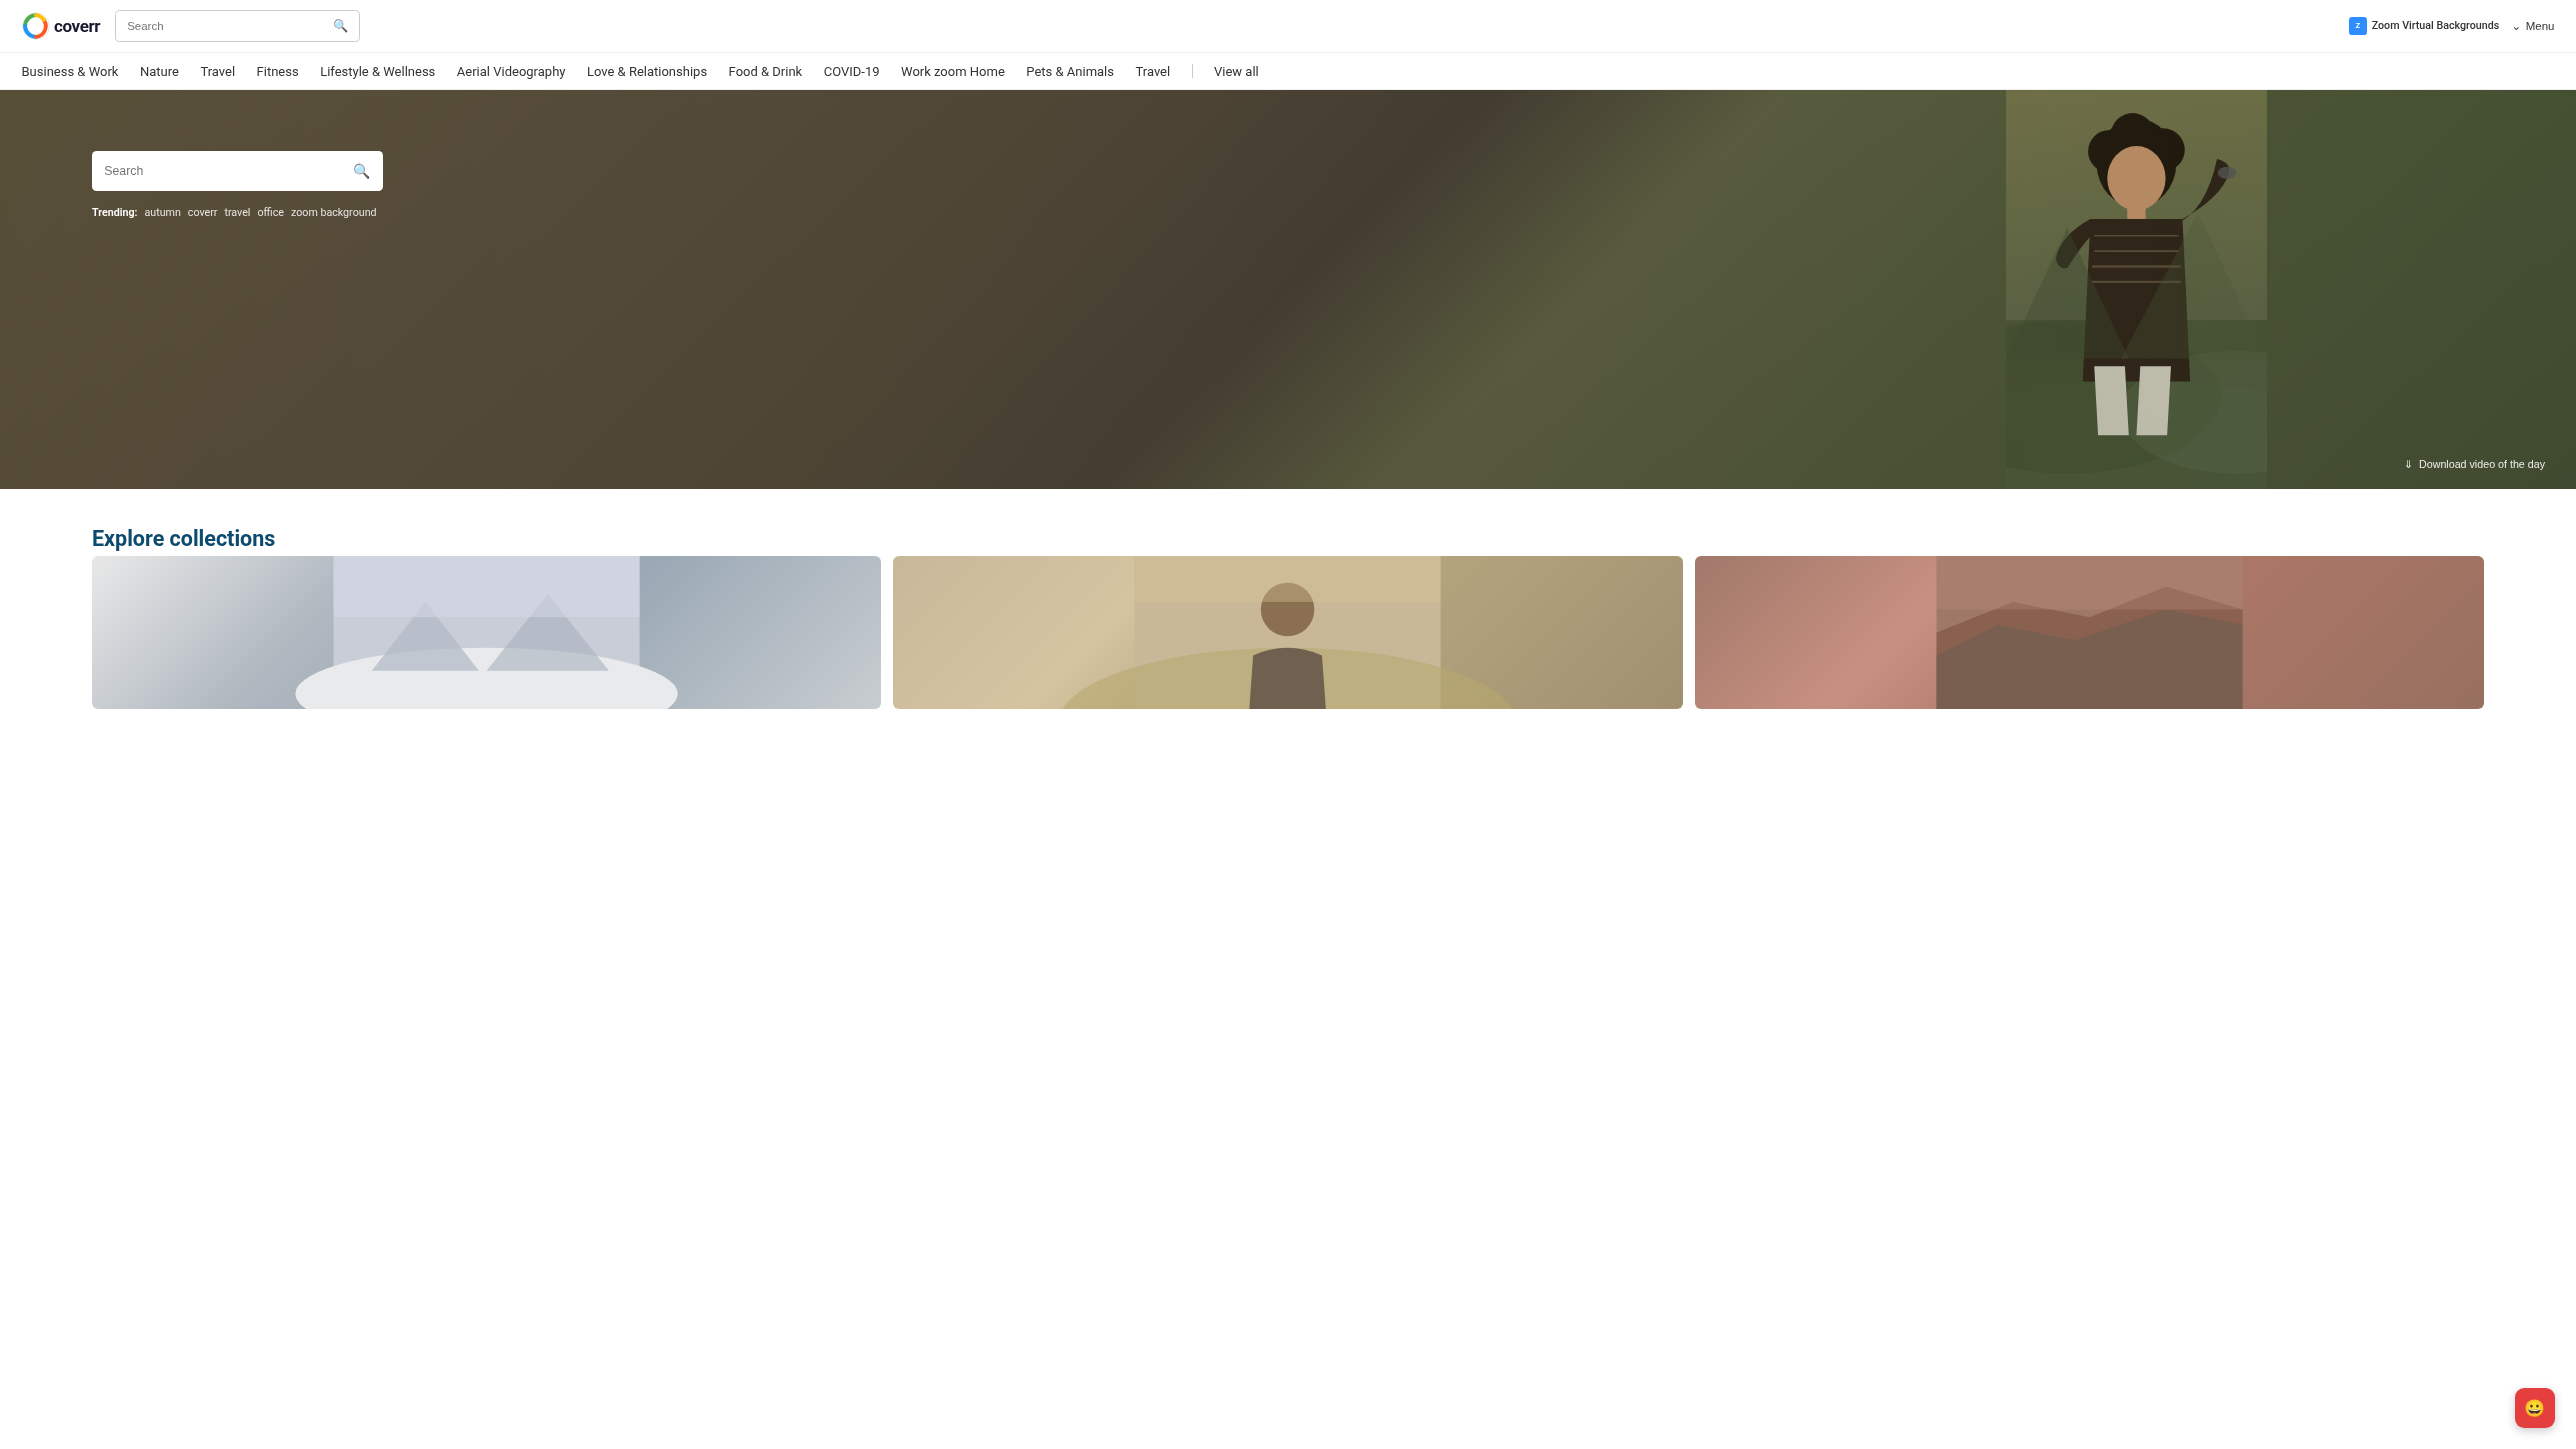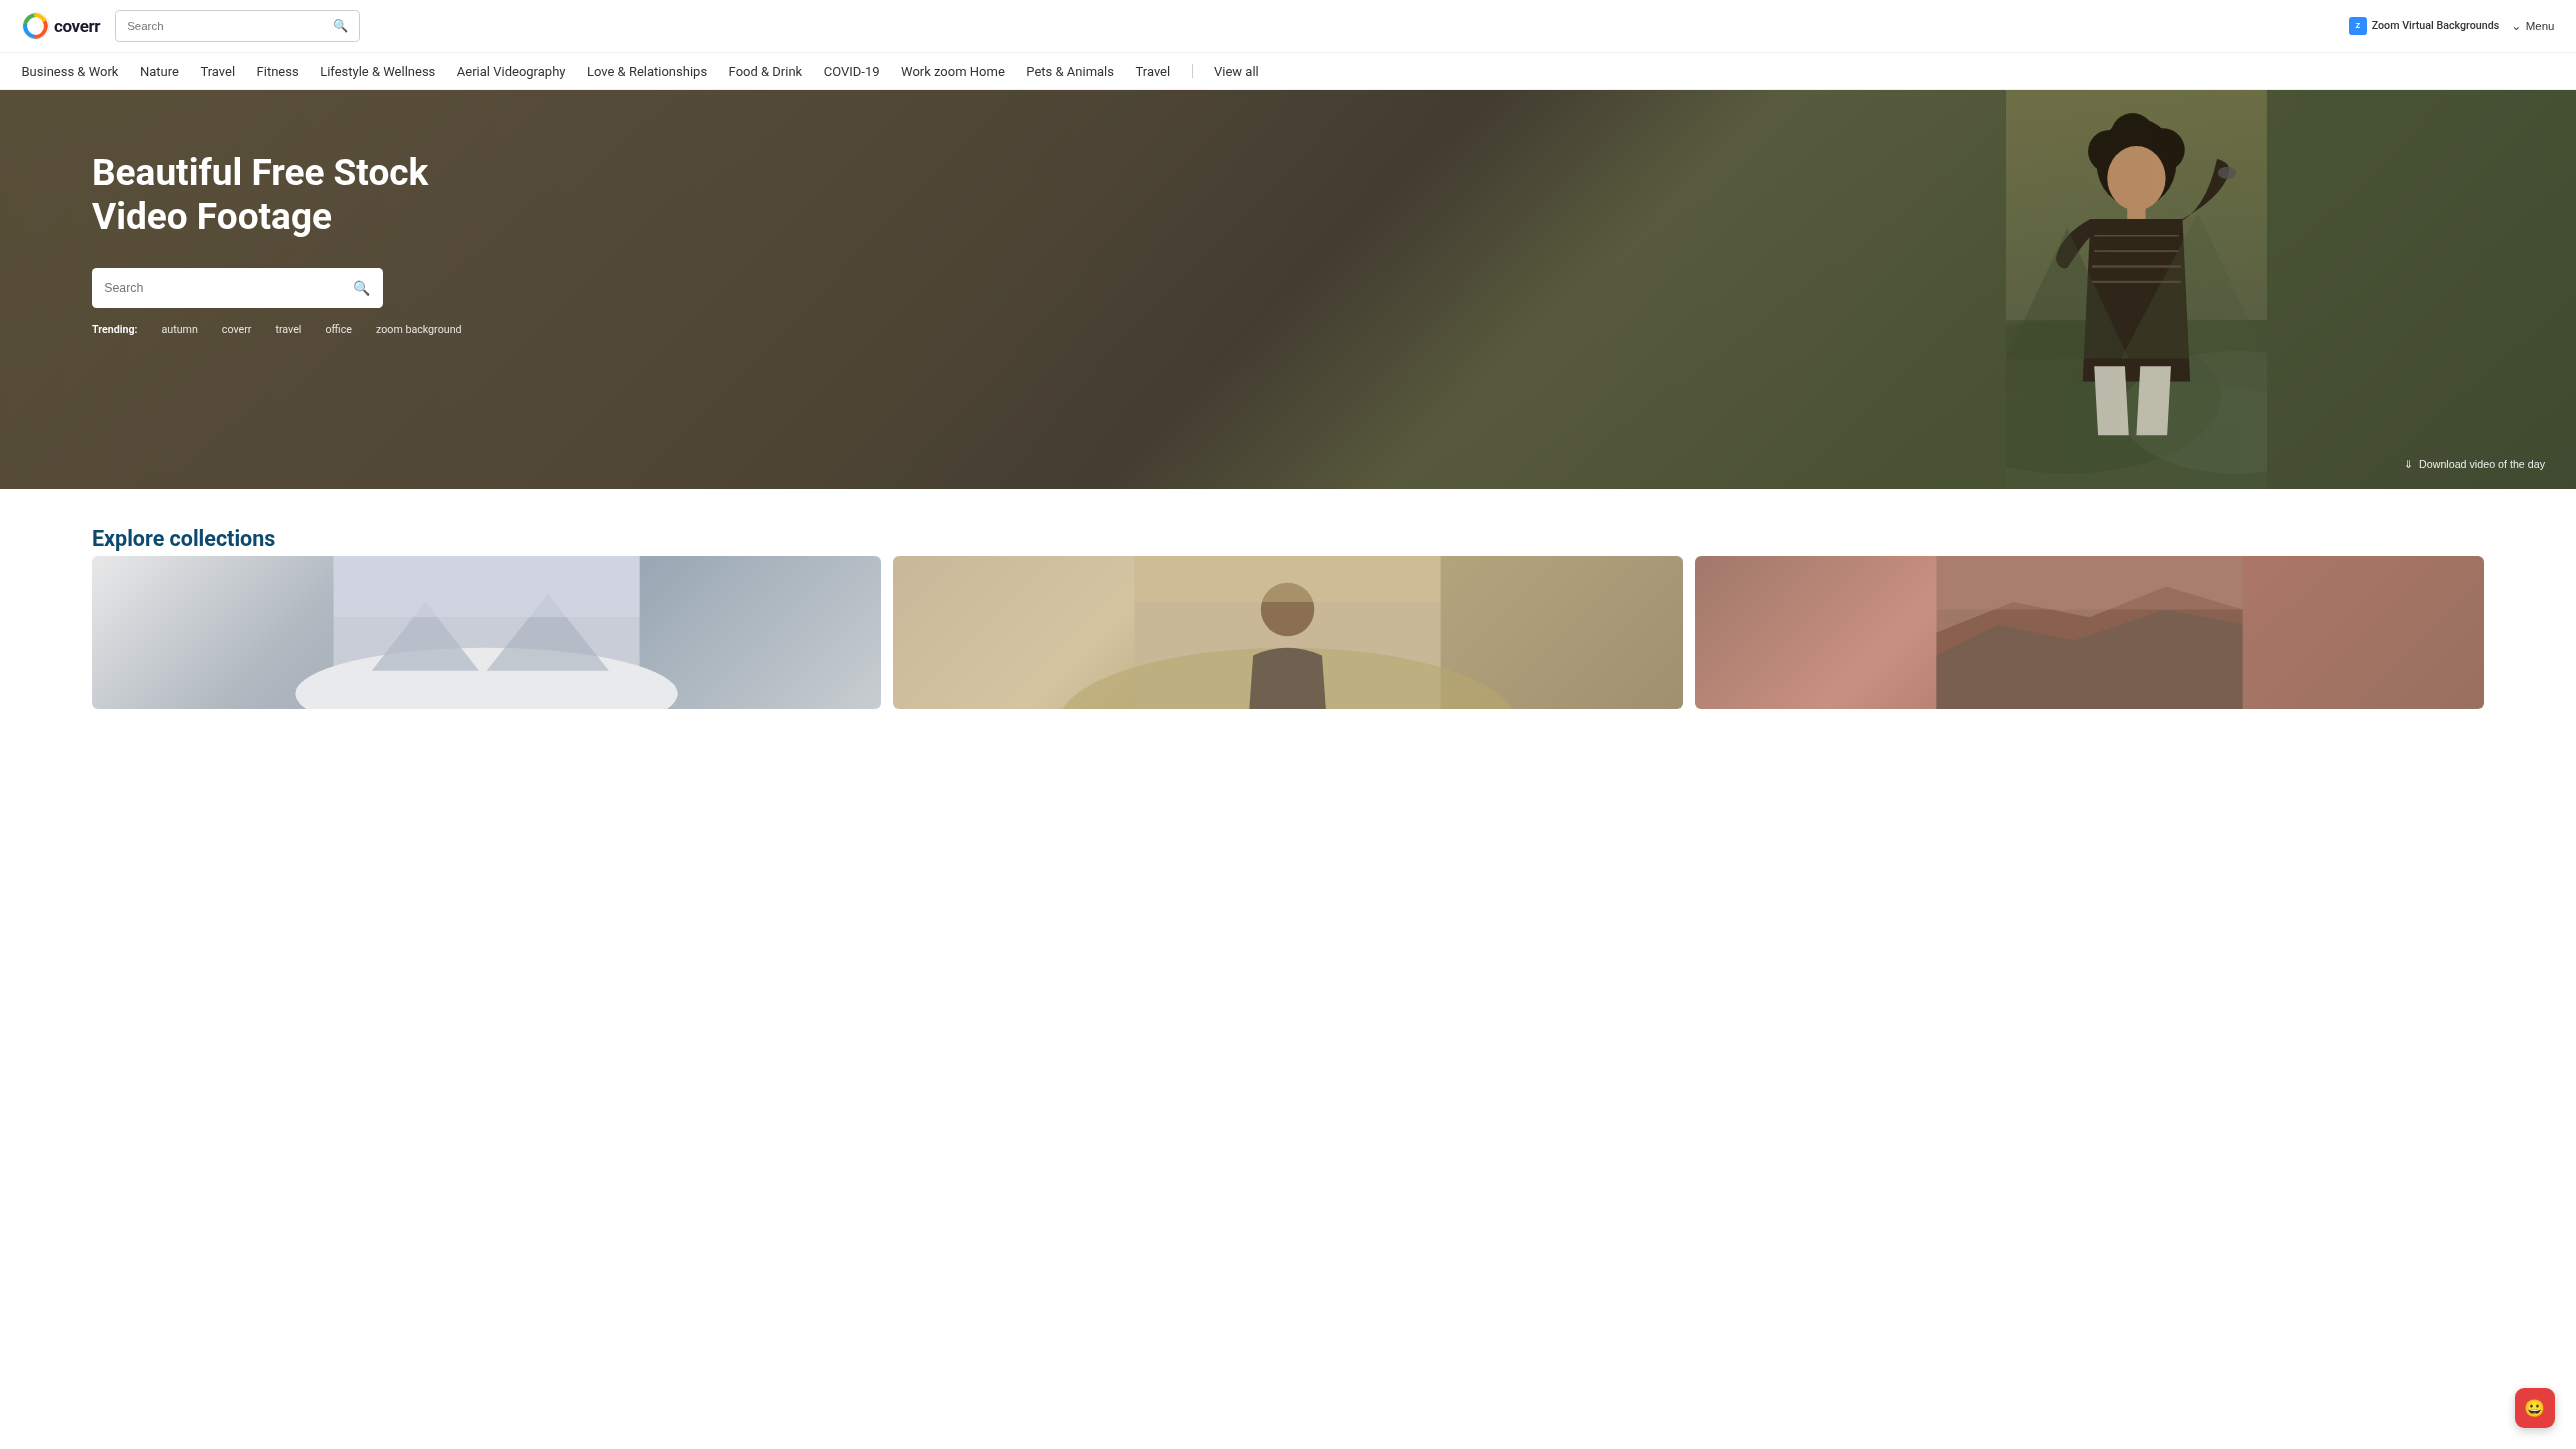--- a/index.html
+++ b/index.html
@@ -211,21 +211,21 @@
 
     .hero-search-icon {
       color: #555;
       font-size: 14px;
       cursor: pointer;
     }
 
     .trending {
       display: flex;
       align-items: center;
-      gap: 24px;
+      gap: 7px;
       color: #fff;
       font-size: 10.7px;
     }
 
     .trending-label {
       font-weight: 600;
     }
 
     .trending-link {
       color: #fff;
@@ -415,24 +415,20 @@
     <path d="M115 360 L155 360 L160 450 L120 450 Z" fill="#d0cfc0"></path>
     <path d="M175 360 L215 360 L210 450 L170 450 Z" fill="#d0cfc0"></path>
 
     <polygon points="0,350 80,180 160,350" fill="#3a4830" opacity="0.4"></polygon>
     <polygon points="150,350 250,160 340,350" fill="#4a5838" opacity="0.3"></polygon>
   </svg>
 
   <div class="hero-overlay"></div>
 
   <div class="hero-content">
-    <h1 class="hero-title">
-      <span>Beautiful Free Stock</span><br>
-      <span>Video Footage</span>
-    </h1>
 
     <div class="hero-search">
       <input type="text" placeholder="Search" style="">
       <span class="hero-search-icon">🔍</span>
     </div>
 
     <div class="trending">
       <span class="trending-label">Trending:</span>
       <a href="#" class="trending-link">autumn</a>
       <a href="#" class="trending-link">coverr</a>

